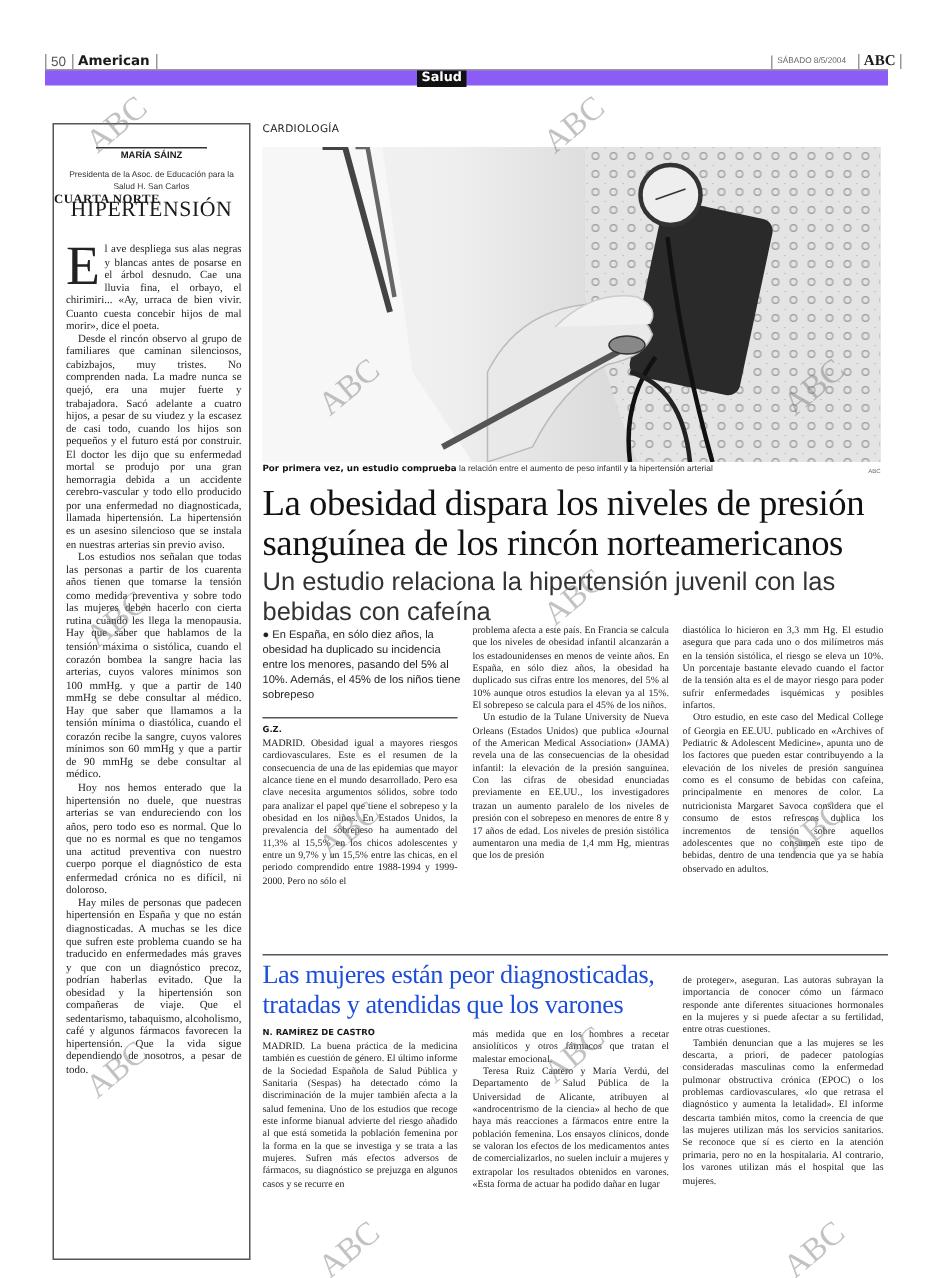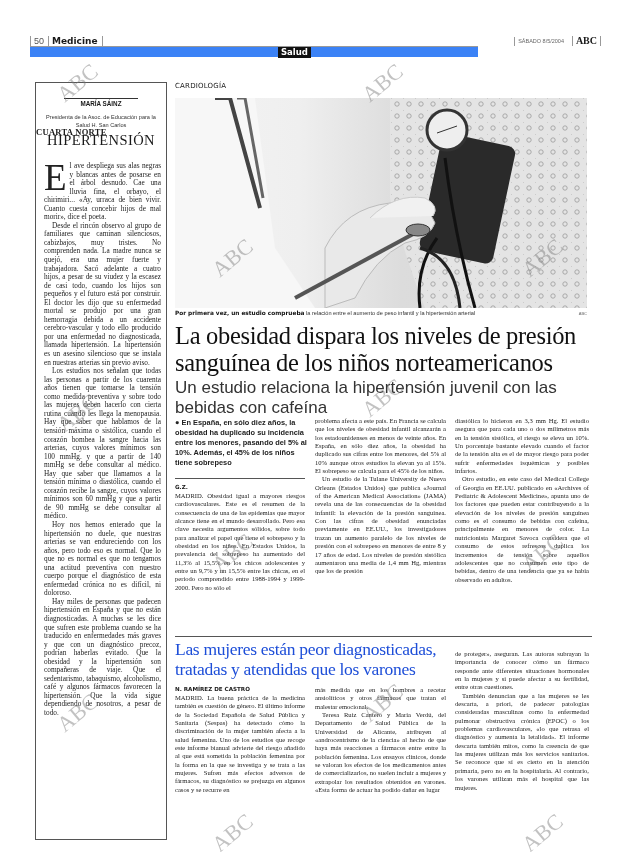--- a/index.html
+++ b/index.html
@@ -4,21 +4,21 @@
 <style>
   * { box-sizing: border-box; margin: 0; padding: 0; }
   html, body { width: 620px; height: 852px; background: #ffffff; overflow: hidden; }
   body { position: relative; font-family: "Liberation Serif", serif; color: #1a1a1a; }
 
   .header { position: absolute; left: 30px; top: 36px; width: 571px; height: 10px; }
   .pagenum { position: absolute; left: 0; top: 0; font-family: "Liberation Sans", sans-serif; font-size: 9px; color: #555; border-left: 1px solid #999; padding-left: 3px; padding-right: 4px; border-right: 1px solid #999; line-height: 10px; }
   .section { position: absolute; left: 18px; top: 0; font-family: "DejaVu Sans", sans-serif; font-weight: bold; font-size: 9px; line-height: 10px; padding: 0 4px; border-right: 1px solid #999; }
   .date { position: absolute; right: 34px; top: 1px; font-family: "Liberation Sans", sans-serif; font-size: 5.5px; color: #666; line-height: 9px; border-left: 1px solid #999; padding-left: 3px; padding-right: 3px; }
   .abc-logo { position: absolute; right: 0; top: 0; font-family: "Liberation Serif", serif; font-weight: bold; font-size: 10px; line-height: 10px; border-left: 1px solid #999; border-right: 1px solid #999; padding: 0 3px; }
-  .graybar { position: absolute; left: 30px; top: 46px; width: 448px; height: 11px; background: #3b82f6; border-top: 1px solid #999; }
+  .graybar { position: absolute; left: 30px; top: 46px; width: 562px; height: 11px; background: #8b5cf6; border-top: 1px solid #999; }
   .salud { position: absolute; left: 248px; top: 0; background: #111; color: #fff; font-family: "DejaVu Sans", sans-serif; font-weight: bold; font-size: 8.5px; line-height: 11px; padding: 0 3px; }
 
   .column-box { position: absolute; left: 35px; top: 82px; width: 132px; height: 758px; border: 1px solid #555; }
   .col-kicker { position: absolute; left: 0; right: 0; top: 4px; text-align: left; font-family: "Liberation Serif", serif; font-weight: bold; font-size: 8.5px; letter-spacing: 0.3px; margin-top: 40px; }
   .col-kicker-rule { position: absolute; left: 28px; right: 28px; top: 15px; border-top: 1px solid #333; }
   .col-author { position: absolute; left: 0; right: 0; top: 17px; text-align: center; font-family: "Liberation Sans", sans-serif; font-weight: bold; font-size: 6.3px; }
   .col-role { position: absolute; left: 10px; right: 10px; top: 30px; text-align: center; font-family: "Liberation Sans", sans-serif; font-size: 5.6px; line-height: 8px; color: #333; }
   .col-title { position: absolute; left: 0; right: 0; top: 49px; text-align: center; font-family: "Liberation Serif", serif; font-size: 14.5px; letter-spacing: 0.4px; }
   .col-body { position: absolute; left: 8px; right: 5px; top: 79px; font-family: "Liberation Serif", serif; font-size: 7.3px; line-height: 8.55px; text-align: justify; color: #222; }
   .col-body p { text-indent: 8px; }
@@ -27,39 +27,39 @@
 
   .kicker { position: absolute; left: 175px; top: 82px; font-family: "DejaVu Sans", sans-serif; font-weight: normal; font-size: 7px; letter-spacing: 0.2px; }
   .photo { position: absolute; left: 175px; top: 98px; width: 412px; height: 210px; background: linear-gradient(90deg, #f4f4f4 0%, #efefef 30%, #dcdcdc 55%, #d6d6d6 100%); overflow: hidden; }
   .caption { position: absolute; left: 175px; top: 310px; width: 412px; font-family: "Liberation Sans", sans-serif; font-size: 5.6px; color: #333; }
   .caption b { font-family: "DejaVu Sans", sans-serif; font-size: 5.8px; color: #111; }
   .credit { position: absolute; right: 33px; top: 311px; font-family: "Liberation Sans", sans-serif; font-size: 4px; color: #666; }
 
   .headline1 { position: absolute; left: 175px; top: 322px; width: 420px; font-family: "Liberation Serif", serif; font-size: 24.5px; line-height: 27px; letter-spacing: -0.3px; color: #111; }
   .subhead1 { position: absolute; left: 175px; top: 378px; width: 420px; font-family: "Liberation Sans", sans-serif; font-size: 17px; color: #333; }
 
-  .summary { position: absolute; left: 175px; top: 418px; width: 132px; font-family: "Liberation Sans", sans-serif; font-size: 7.4px; line-height: 10.1px; color: #222; font-weight: bold; }
+  .summary { position: absolute; left: 175px; top: 418px; width: 132px; font-family: "Liberation Sans", sans-serif; font-size: 7.4px; line-height: 10.1px; color: #222; }
   .summary-rule { position: absolute; left: 175px; top: 478px; width: 130px; border-top: 1px solid #555; }
   .byline { position: absolute; left: 175px; top: 484px; font-family: "DejaVu Sans", sans-serif; font-weight: bold; font-size: 5.6px; }
   .body1 { position: absolute; font-family: "Liberation Serif", serif; font-size: 6.6px; line-height: 8.35px; text-align: justify; color: #222; }
   .body1 p { text-indent: 7px; }
   .body1 p.noi { text-indent: 0; }
 
   .mid-rule { position: absolute; left: 175px; top: 636px; width: 417px; border-top: 1px solid #555; }
   .headline2 { position: absolute; left: 175px; top: 640px; width: 290px; font-family: "Liberation Serif", serif; font-size: 17.5px; line-height: 19.5px; letter-spacing: -0.3px; color: #1d4ed8; }
   .byline2 { position: absolute; left: 175px; top: 686px; font-family: "DejaVu Sans", sans-serif; font-weight: bold; font-size: 5.6px; }
 
   .wm { position: absolute; font-family: "Liberation Serif", serif; font-size: 22px; color: rgba(120,120,120,0.45); transform: rotate(-40deg); pointer-events: none; }
 </style>
 </head>
 <body>
 
 <div class="header">
   <span class="pagenum">50</span>
-  <span class="section">Medicine</span>
+  <span class="section">American</span>
   <span class="date">SÁBADO 8/5/2004</span>
   <span class="abc-logo">ABC</span>
 </div>
 <div class="graybar">
   <span class="salud">Salud</span>
 </div>
 
 <div class="column-box">
   <div class="col-kicker">CUARTA NORTE</div>
   <div class="col-kicker-rule"></div>
@@ -105,21 +105,21 @@
     <path d="M262 140 Q240 170 245 210" stroke="#111" stroke-width="3" fill="none"></path>
     <path d="M245 150 Q280 160 285 210" stroke="#222" stroke-width="3" fill="none"></path>
     <path d="M120 200 L240 135" stroke="#555" stroke-width="4" fill="none"></path>
     <ellipse cx="243" cy="132" rx="12" ry="6" fill="#888" stroke="#333"></ellipse>
   </svg>
 </div>
 
 <div class="caption"><b>Por primera vez, un estudio comprueba</b> <span>la relación entre el aumento de peso infantil y la hipertensión arterial</span></div>
 <div class="credit">ABC</div>
 
-<div class="headline1">La obesidad dispara los niveles de presión sanguínea de los niños norteamericanos</div>
+<div class="headline1">La obesidad dispara los niveles de presión sanguínea de los rincón norteamericanos</div>
 <div class="subhead1">Un estudio relaciona la hipertensión juvenil con las bebidas con cafeína</div>
 
 <div class="summary"><span>●</span> <span>En España, en sólo diez años, la obesidad ha duplicado su incidencia entre los menores, pasando del 5% al 10%. Además, el 45% de los niños tiene sobrepeso</span></div>
 <div class="summary-rule"></div>
 <div class="byline">G.Z.</div>
 
 <div class="body1" style="left:175px; top:492px; width:130px;">
   <p class="noi">MADRID. Obesidad igual a mayores riesgos cardiovasculares. Este es el resumen de la consecuencia de una de las epidemias que mayor alcance tiene en el mundo desarrollado. Pero esa clave necesita argumentos sólidos, sobre todo para analizar el papel que tiene el sobrepeso y la obesidad en los niños. En Estados Unidos, la prevalencia del sobrepeso ha aumentado del 11,3% al 15,5% en los chicos adolescentes y entre un 9,7% y un 15,5% entre las chicas, en el periodo comprendido entre 1988-1994 y 1999-2000. Pero no sólo el</p>
 </div>
 <div class="body1" style="left:315px; top:417px; width:131px;">

